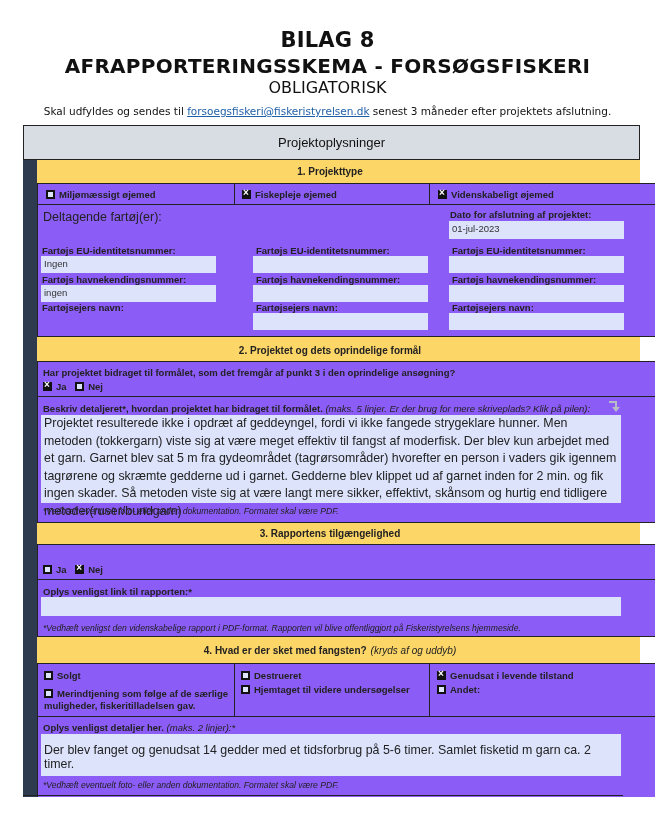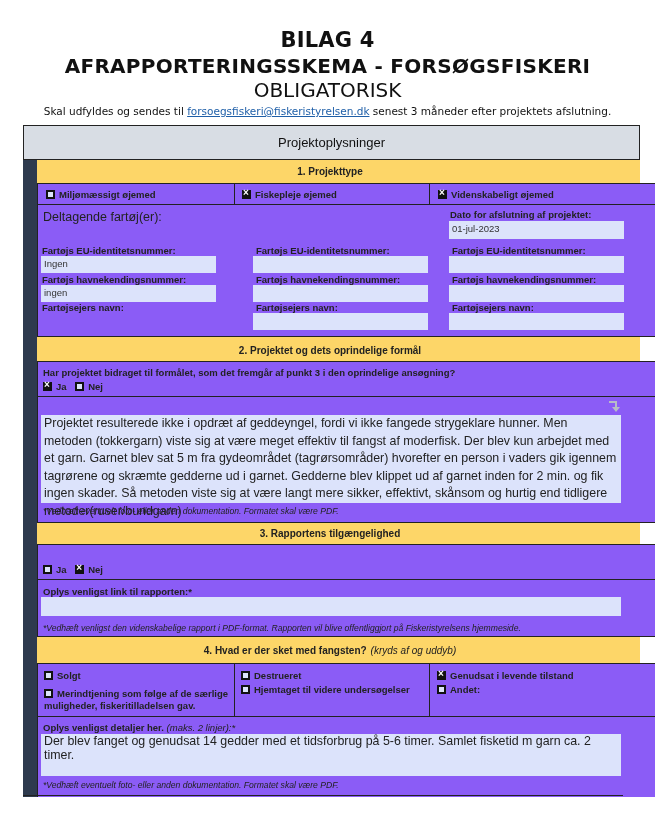--- a/index.html
+++ b/index.html
@@ -4,21 +4,21 @@
 <style>
   * { box-sizing: border-box; margin: 0; padding: 0; }
   html, body { width: 655px; height: 815px; background: #ffffff; overflow: hidden; }
   body { position: relative; font-family: "Liberation Sans", sans-serif; color: #111; }
 
   .title1 { position: absolute; left: 0; width: 655px; top: 28px; text-align: center;
             font-family: "DejaVu Sans", sans-serif; font-weight: bold; font-size: 21px; letter-spacing: 0.2px; }
   .title2 { position: absolute; left: 0; width: 655px; top: 54px; text-align: center;
             font-family: "DejaVu Sans", sans-serif; font-weight: bold; font-size: 20px; letter-spacing: 0.3px; }
   .title3 { position: absolute; left: 0; width: 655px; top: 78px; text-align: center;
-            font-family: "DejaVu Sans", sans-serif; font-size: 20px; }
+            font-family: "DejaVu Sans", sans-serif; font-size: 16px; }
   .subline { position: absolute; left: 0; width: 655px; top: 105px; text-align: center;
              font-family: "DejaVu Sans", sans-serif; font-size: 10.5px; color: #111; }
   .subline a { color: #1f5fa8; text-decoration: underline; }
   .grey-head { position: absolute; left: 23px; top: 125px; width: 617px; height: 35px; background: #d8dde4;
                border: 1px solid #222; display: flex; align-items: center; justify-content: center;
                font-size: 13px; }
   .navy { position: absolute; left: 23px; top: 160px; width: 14px; height: 637px; background: #2e3a4e; }
   .yellow { position: absolute; left: 37px; top: 160px; width: 603px; height: 637px; background: #fdd668; }
 
   .sec-head { position: absolute; left: 37px; width: 586px; height: 22px; display: flex; align-items: center; justify-content: center;
@@ -33,21 +33,21 @@
   .chk.on { background: #111; }
   .chk.on::after { content: "×"; position: absolute; left: -1px; top: -5px; color: #fff; font-size: 10px; font-weight: bold; line-height: 12px; }
   .col-div { position: absolute; top: 0; bottom: 0; width: 1px; background: #222; }
   .bigtext { position: absolute; font-size: 12.4px; line-height: 17.6px; color: #222; }
   .note { position: absolute; font-size: 8.6px; font-style: italic; color: #222; }
   .arrow { position: absolute; width: 14px; height: 14px; }
 </style>
 </head>
 <body>
 
-<div class="title1">BILAG 4</div>
+<div class="title1">BILAG 8</div>
 <div class="title2">AFRAPPORTERINGSSKEMA - FORSØGSFISKERI</div>
 <div class="title3">OBLIGATORISK</div>
 <div class="subline">
   <span>Skal udfyldes og sendes til </span><a>forsoegsfiskeri@fiskeristyrelsen.dk</a><span> senest 3 måneder efter projektets afslutning.</span>
 </div>
 
 <div class="grey-head">Projektoplysninger</div>
 <div class="navy"></div>
 <div class="yellow"></div>
 
@@ -87,20 +87,21 @@
 
 <div class="sec-head" style="top:339px;">2. Projektet og dets oprindelige formål</div>
 <div class="box" style="top:361px; height:36px;">
   <div class="lbl" style="left:5px; top:5px;">Har projektet bidraget til formålet, som det fremgår af punkt 3 i den oprindelige ansøgning?</div>
   <div class="lbl" style="left:5px; top:19px;">
     <span class="chk on"></span><span>Ja</span>
     <span class="chk" style="margin-left:6px;"></span><span>Nej</span>
   </div>
 </div>
 <div class="box" style="top:397px; height:126px; border-top:none;">
+  <div class="lbl" style="left:5px; top:6px;"><span>Beskriv detaljeret*, hvordan projektet har bidraget til formålet.</span> <i>(maks. 5 linjer. Er der brug for mere skriveplads? Klik på pilen):</i></div>
   <svg class="arrow" style="left:570px; top:2px;" viewBox="0 0 14 14">
     <path d="M1 2 H9 V8 H12 L8 13 L4 8 H7 V4 H1 Z" fill="#b8bcc6"></path>
   </svg>
   <div class="fld bigtext" style="left:3px; top:18px; width:580px; height:88px; padding:0 3px; font-size:12.4px; line-height:17.6px; color:#222;">Projektet resulterede ikke i opdræt af geddeyngel, fordi vi ikke fangede strygeklare hunner. Men metoden (tokkergarn) viste sig at være meget effektiv til fangst af moderfisk. Der blev kun arbejdet med et garn. Garnet blev sat 5 m fra gydeområdet (tagrørsområder) hvorefter en person i vaders gik igennem tagrørene og skræmte gedderne ud i garnet. Gedderne blev klippet ud af garnet inden for 2 min. og fik ingen skader. Så metoden viste sig at være langt mere sikker, effektivt, skånsom og hurtig end tidligere metoder(ruser/bundgarn)</div>
   <div class="note" style="left:5px; top:109px;">*Vedhæft eventuelt foto- eller anden dokumentation. Formatet skal være PDF.</div>
 </div>
 
 <div class="sec-head" style="top:522px;">3. Rapportens tilgængelighed</div>
 <div class="box" style="top:544px; height:36px;">
   <div class="lbl" style="left:5px; top:19px;">
@@ -123,16 +124,16 @@
   <div class="col-div" style="left:391px;"></div>
   <div class="lbl" style="left:6px; top:6px;"><span class="chk"></span><span>Solgt</span></div>
   <div class="lbl" style="left:6px; top:24px; white-space:normal; width:186px; line-height:12px;"><span class="chk"></span><span>Merindtjening som følge af de særlige muligheder, fiskeritilladelsen gav.</span></div>
   <div class="lbl" style="left:203px; top:6px;"><span class="chk"></span><span>Destrueret</span></div>
   <div class="lbl" style="left:203px; top:20px;"><span class="chk"></span><span>Hjemtaget til videre undersøgelser</span></div>
   <div class="lbl" style="left:399px; top:6px;"><span class="chk on"></span><span>Genudsat i levende tilstand</span></div>
   <div class="lbl" style="left:399px; top:20px;"><span class="chk"></span><span>Andet:</span></div>
 </div>
 <div class="box" style="top:717px; height:80px; border-top:none; border-bottom:none;">
   <div class="lbl" style="left:5px; top:5px;"><span>Oplys venligst detaljer her.</span> <i>(maks. 2 linjer):*</i></div>
-  <div class="fld" style="left:3px; top:17px; width:580px; height:42px; font-size:12.4px; color:#222; padding:0 3px;">Der blev fanget og genudsat 14 gedder med et tidsforbrug på 5-6 timer. Samlet fisketid m garn ca. 2 timer.</div>
+  <div class="fld" style="left:3px; top:17px; width:580px; height:42px; font-size:12.4px; color:#222; padding:9px 3px;">Der blev fanget og genudsat 14 gedder med et tidsforbrug på 5-6 timer. Samlet fisketid m garn ca. 2 timer.</div>
   <div class="note" style="left:5px; top:63px;">*Vedhæft eventuelt foto- eller anden dokumentation. Formatet skal være PDF.</div>
 </div>
 <div style="position:absolute; left:23px; top:795px; width:600px; height:1px; background:#222;"></div>
 
 </body></html>

